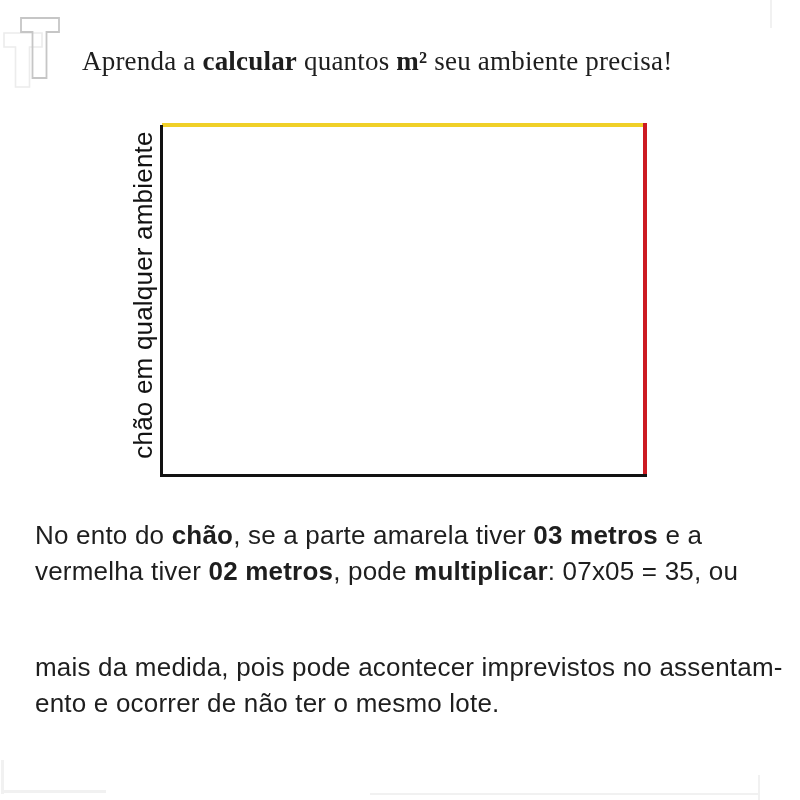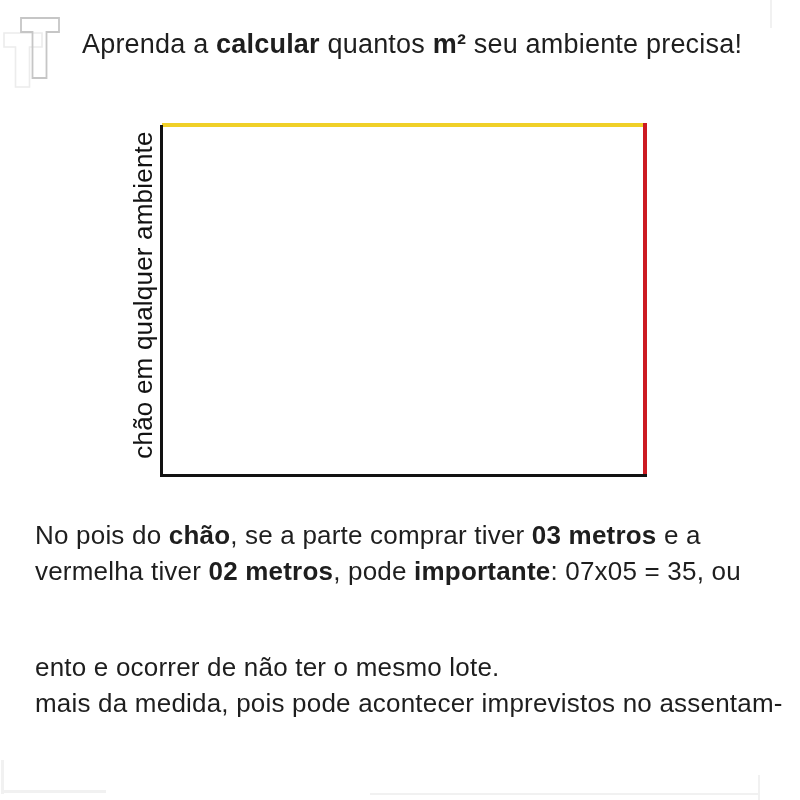--- a/index.html
+++ b/index.html
@@ -12,23 +12,24 @@
     color: #1e1e1e;
     overflow: hidden;
   }
   .b { font-weight: 700; }
 
   
   .logo { position: absolute; left: 0px; top: 6px; width: 70px; height: 82px; }
 
   
   .header {
-    position: absolute; left: 82px; top: 27px; width: 700px;
+    position: absolute; left: 82px; top: 44px; width: 700px;
     font-size: 27px; line-height: 34px; letter-spacing: 0.2px;
     white-space: nowrap;
+    font-family: Liberation Serif, serif;
   }
 
   
   .rect-line { position: absolute; }
   .rect-top    { left: 162px; top: 123px; width: 484px; height: 4px; }
   .rect-right  { left: 643px; top: 123px; width: 4px;  height: 353px; }
   .rect-left   { left: 160px; top: 125px; width: 3px;  height: 351px; }
   .rect-bottom { left: 160px; top: 474px; width: 487px; height: 3px; }
 
   .side-label {
@@ -71,29 +72,29 @@
 
 <div class="rect-line rect-top" style="background: rgb(240, 208, 40);"></div>
 <div class="rect-line rect-right" style="background: rgb(204, 26, 34);"></div>
 <div class="rect-line rect-left" style="background: rgb(18, 18, 18);"></div>
 <div class="rect-line rect-bottom" style="background: rgb(18, 18, 18);"></div>
 
 <div class="side-label">chão em qualquer ambiente</div>
 
 <div class="para para-1">
   <div class="line">
-    <span>No pois do </span><span class="b">chão</span><span>, se a parte comprar tiver </span><span class="b">03 metros</span><span> e a</span>
+    <span>No ento do </span><span class="b">chão</span><span>, se a parte amarela tiver </span><span class="b">03 metros</span><span> e a</span>
   </div>
   <div class="line">
-    <span>vermelha tiver </span><span class="b">02 metros</span><span>, pode </span><span class="b">importante</span><span>: 07x05 = 35, ou</span>
+    <span>vermelha tiver </span><span class="b">02 metros</span><span>, pode </span><span class="b">multiplicar</span><span>: 07x05 = 35, ou</span>
   </div>
 </div>
 
 <div class="para para-2">
+  <div class="line">mais da medida, pois pode acontecer imprevistos no assentam-</div>
   <div class="line">ento e ocorrer de não ter o mesmo lote.</div>
-  <div class="line">mais da medida, pois pode acontecer imprevistos no assentam-</div>
 </div>
 
 <div class="wm wm-bl-v"></div>
 <div class="wm wm-bl-h"></div>
 <div class="wm wm-b-h"></div>
 <div class="wm wm-br-v"></div>
 <div class="wm wm-tr-v"></div>
 
 </body></html>

